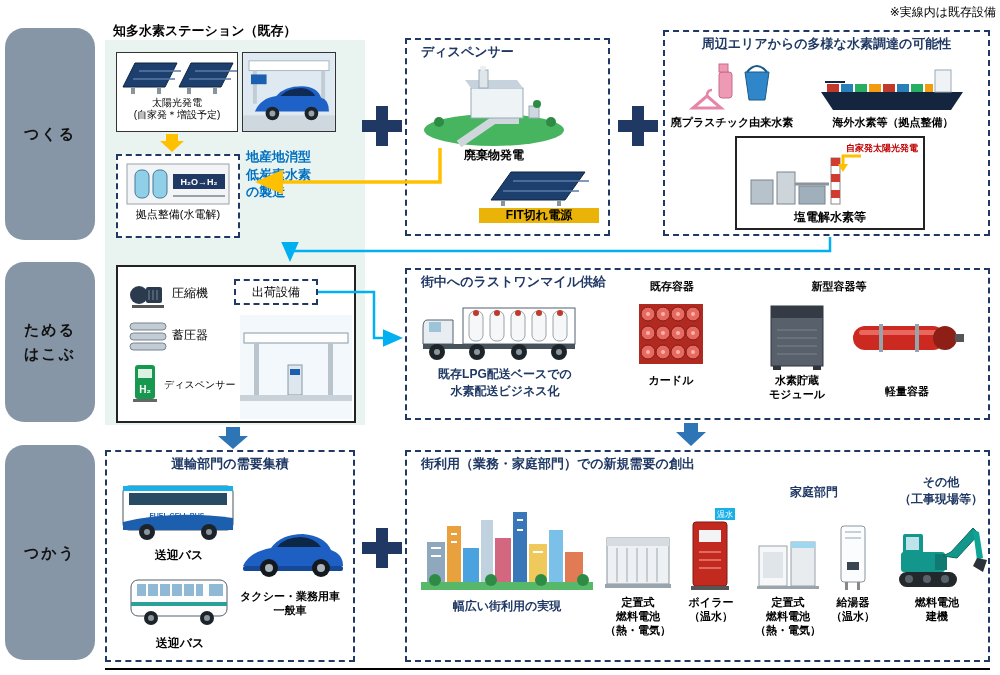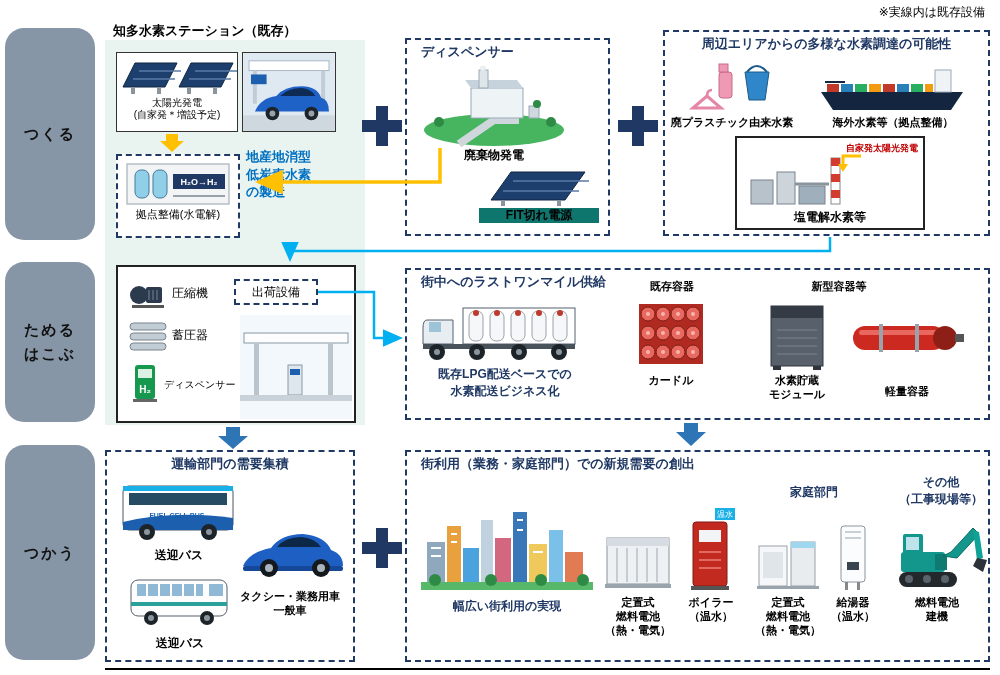--- a/index.html
+++ b/index.html
@@ -22,21 +22,21 @@
   .plus::before{content:'';position:absolute;left:14px;top:0;width:12px;height:40px;background:#1f3864;}
   .plus::after{content:'';position:absolute;top:14px;left:0;width:40px;height:12px;background:#1f3864;}
   .imgbox{border:1px solid #333;background:#fff;box-sizing:border-box;overflow:hidden;}
   svg{display:block;}
 </style>
 </head>
 <body>
 
 <div class="canvas">
 
-  <div class="abs" style="right:15px;top:4px;font-size:12px;">※実線内は既存設備</div>
+  <div class="abs" style="right:4px;top:4px;font-size:12px;">※実線内は既存設備</div>
 
   <div class="abs side pre" style="left:5px;top:28px;width:90px;height:212px;">つくる</div>
   <div class="abs side pre" style="left:5px;top:262px;width:90px;height:160px;">ためる
 はこぶ</div>
   <div class="abs side pre" style="left:5px;top:445px;width:90px;height:215px;">つかう</div>
 
   <div class="abs" style="left:105px;top:40px;width:260px;height:385px;background:#e9f4f1;"></div>
   <div class="abs b" style="left:113px;top:22px;font-size:13px;">知多水素ステーション（既存）</div>
 
   <div class="abs imgbox" style="left:116px;top:52px;width:122px;height:80px;">
@@ -105,21 +105,21 @@
         <circle cx="132" cy="56" r="5" fill="#2e8b46"></circle>
         <circle cx="118" cy="38" r="4" fill="#2e8b46"></circle>
     </svg>
     <div class="abs cap b ctr t12" style="left:12px;top:108px;width:150px;">廃棄物発電</div>
     <svg class="abs" style="left:72px;top:124px;" width="120" height="44" viewBox="0 0 120 44">
       <polygon points="12,36 86,36 106,8 32,8" fill="#1c3f6e" stroke="#0e2440"></polygon>
       <path d="M24,27 h76 M34,17 h76" stroke="#5a7aa6" stroke-width="1.5"></path>
       <rect x="22" y="36" width="4" height="6" fill="#8a949c"></rect>
         <rect x="78" y="36" width="4" height="6" fill="#8a949c"></rect>
     </svg>
-    <div class="abs cap b ctr t12" style="left:72px;top:168px;width:120px;background:#0f766e;">FIT切れ電源</div>
+    <div class="abs cap b ctr t12" style="left:72px;top:168px;width:120px;background:#eab308;">FIT切れ電源</div>
   </div>
 
   <div class="abs dash" style="left:663px;top:30px;width:327px;height:206px;">
     <div class="abs b navy t13 ctr" style="left:0;top:3px;width:100%;">周辺エリアからの多様な水素調達の可能性</div>
     <svg class="abs" style="left:24px;top:26px;" width="84" height="56" viewBox="0 0 84 56">
       <rect x="30" y="14" width="13" height="26" rx="3" fill="#ef9ab5" stroke="#c76a8a"></rect>
       <rect x="30" y="6" width="9" height="8" fill="#ef9ab5" stroke="#c76a8a"></rect>
       <path d="M56,14 L80,14 L76,42 L60,42 Z" fill="#2f86c8" stroke="#1b5a8a"></path>
       <path d="M58,14 Q68,2 78,14" stroke="#1b5a8a" stroke-width="2" fill="none"></path>
       <path d="M4,50 L18,38 L32,50 Z" fill="none" stroke="#e585a8" stroke-width="3"></path>

